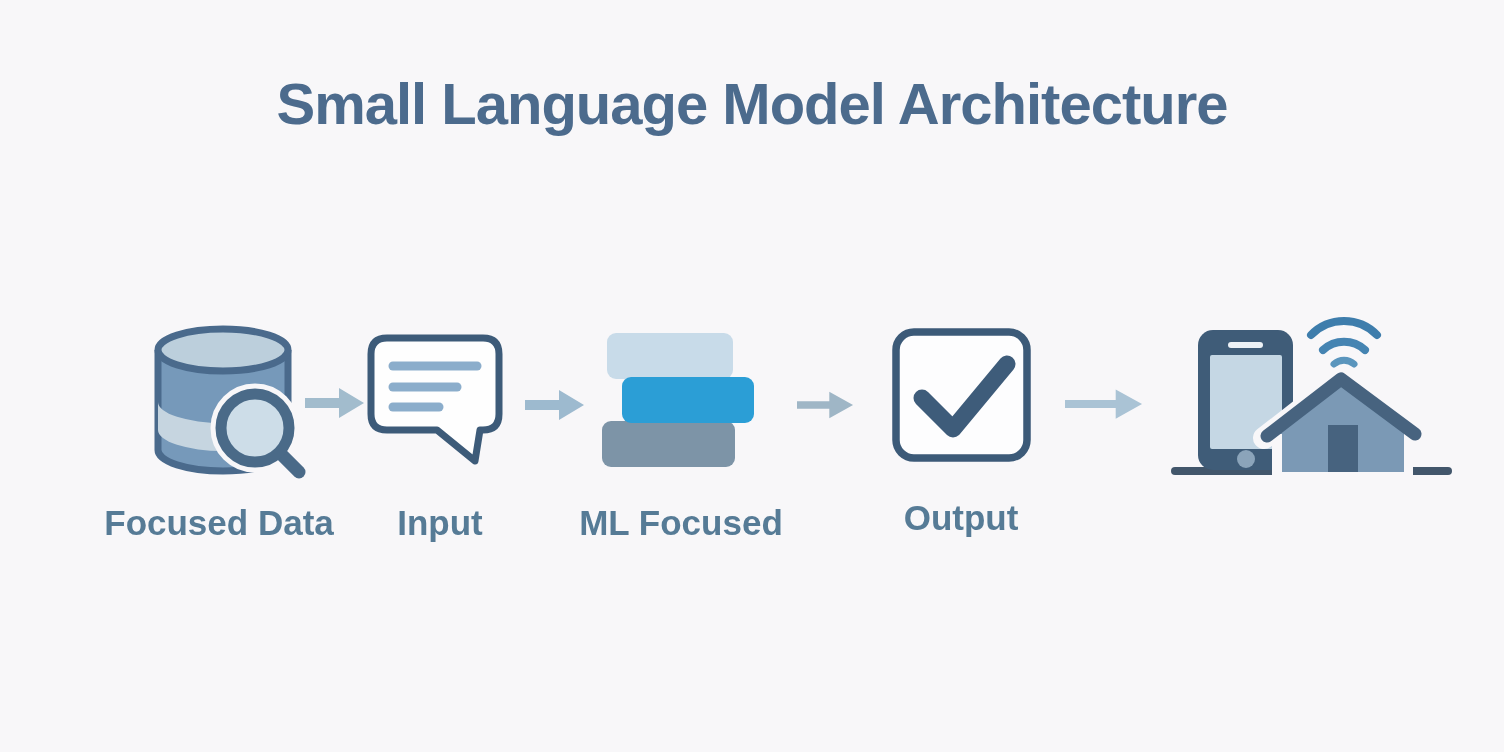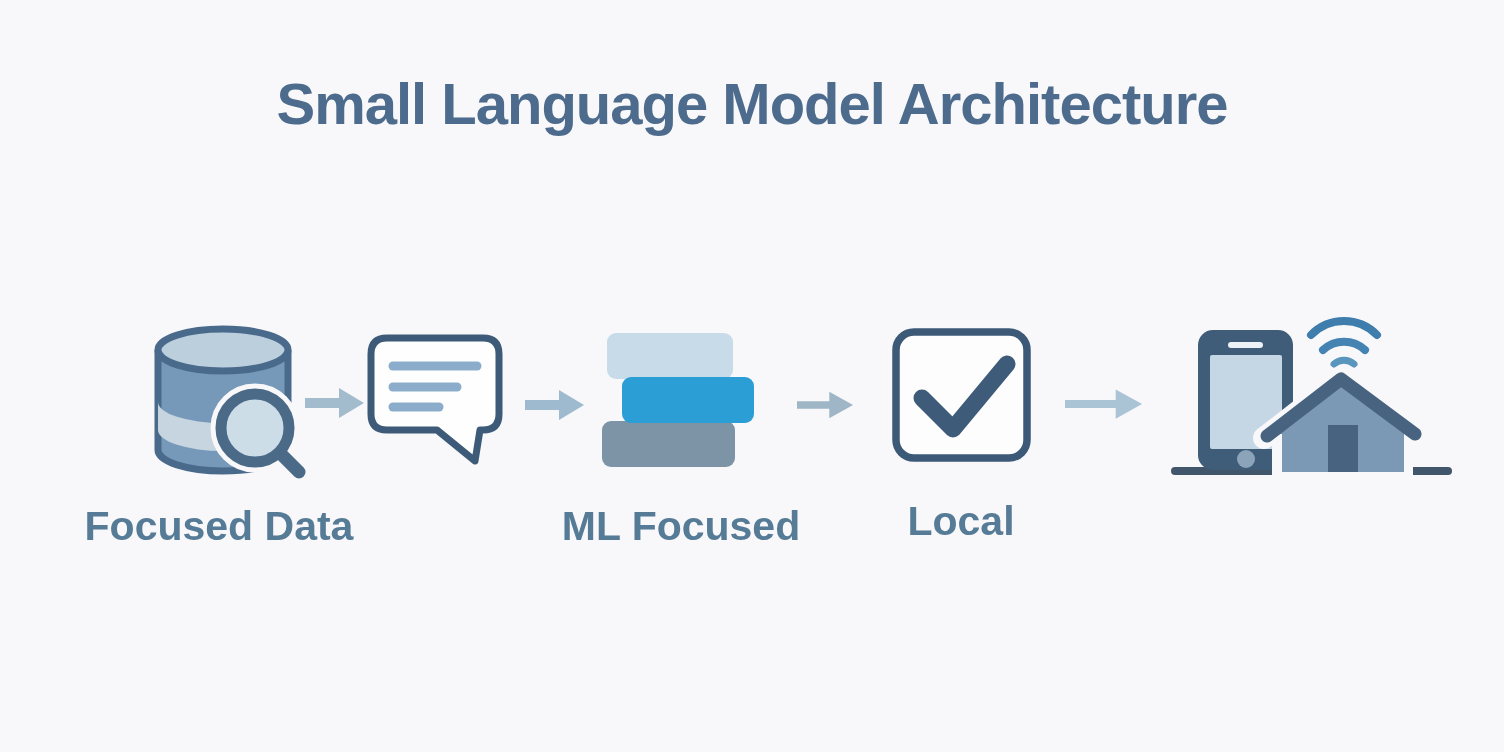--- a/index.html
+++ b/index.html
@@ -13,21 +13,21 @@
   .page-title {
     position: absolute; left: 0; right: 0; top: 70px;
     text-align: center;
     font-size: 58px; font-weight: bold; letter-spacing: -1px;
     color: #4c6b8d;
   }
   .icon { position: absolute; }
   .stage-label {
     position: absolute;
     text-align: center;
-    font-size: 41px; font-weight: bold;
+    font-size: 35px; font-weight: bold;
     color: #567b96;
   }
   .lbl-1 { left: 69px;  width: 300px; top: 503px; }
   .lbl-2 { left: 340px; width: 200px; top: 503px; }
   .lbl-3 { left: 531px; width: 300px; top: 503px; }
   .lbl-4 { left: 861px; width: 200px; top: 498px; }
   .lbl-5 { left: 1151px;width: 300px; top: 503px; }
 </style>
 </head>
 <body>
@@ -97,16 +97,17 @@
       <path d="M99,133 L176,73 L251,131" fill="none" stroke="#f8f7f9" stroke-width="22" stroke-linecap="round" stroke-linejoin="round"></path>
       <rect x="112" y="122" width="131" height="45" fill="none" stroke="#f8f7f9" stroke-width="10"></rect>
       <path d="M107,129 L176,77 L245,129 Z" fill="#7b99b5"></path>
       <rect x="117" y="124" width="122" height="43" fill="#7b99b5"></rect>
       <path d="M102,131 L176,74 L250,129" fill="none" stroke="#47637f" stroke-width="13" stroke-linecap="round" stroke-linejoin="round"></path>
       <rect x="163" y="120" width="30" height="47" fill="#47637f"></rect>
     </g>
   </svg>
 
   <div class="stage-label lbl-1">Focused Data</div>
+  <div class="stage-label lbl-2">Input</div>
   <div class="stage-label lbl-3">ML Focused</div>
-  <div class="stage-label lbl-4">Local</div>
+  <div class="stage-label lbl-4">Output</div>
 
 </div>
 
 </body></html>

